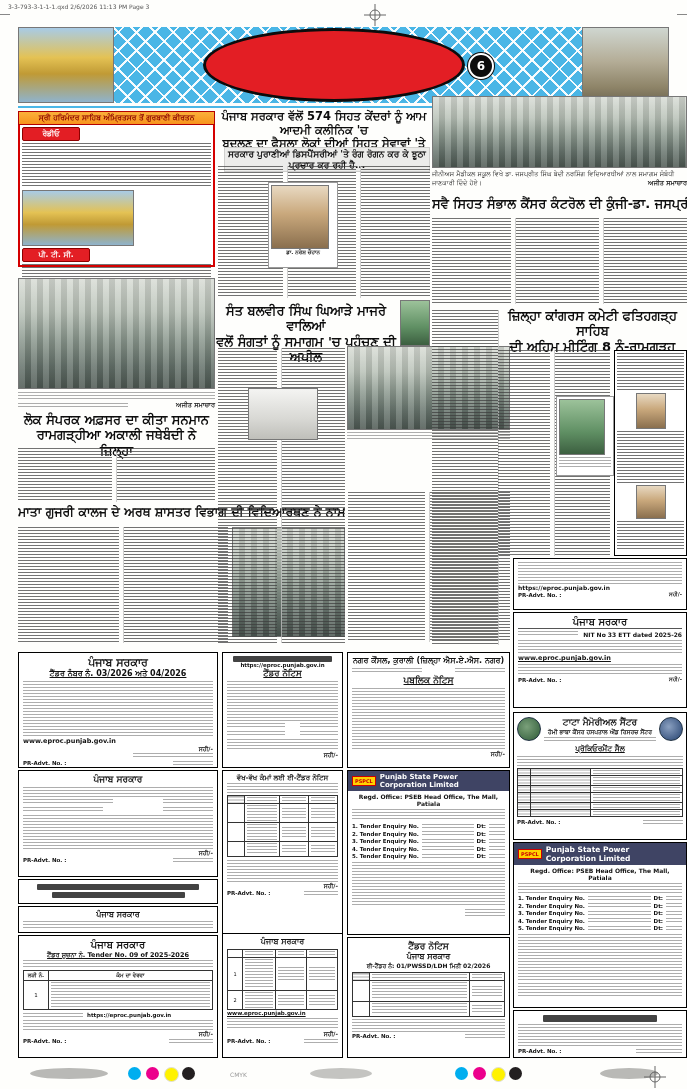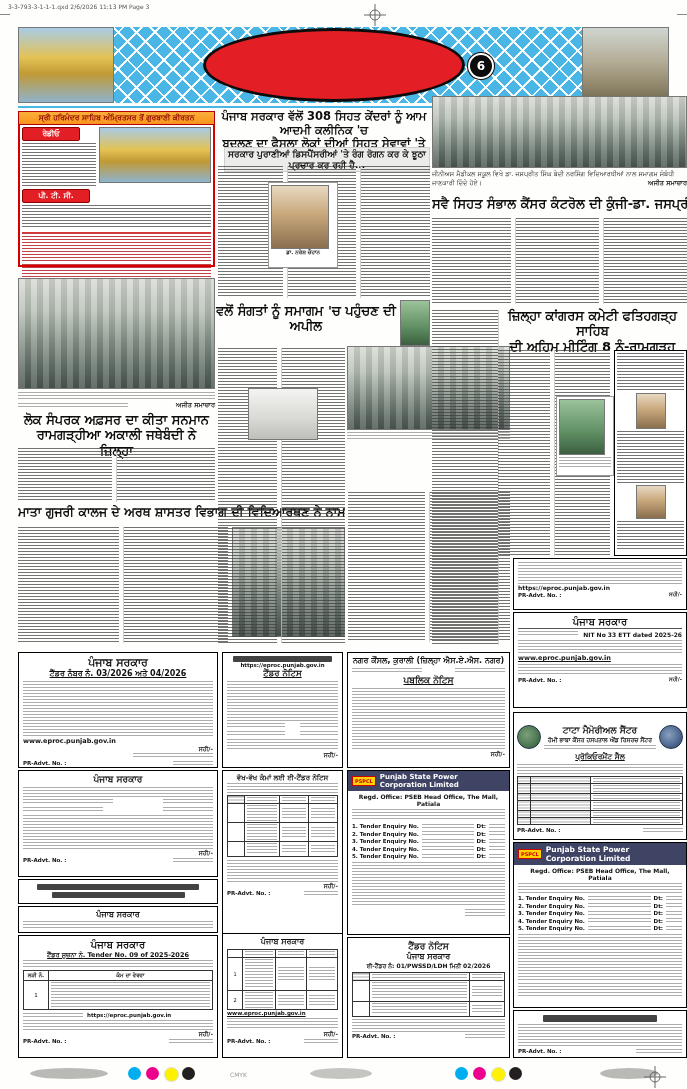--- a/index.html
+++ b/index.html
@@ -64,21 +64,21 @@
     <div class="abs" style="left:185px;top:1px;width:262px;height:74px;border:3px solid #0c0c0c;border-radius:50%;overflow:hidden;display:flex;background:#e31e24;box-sizing:border-box;">
     </div>
 
     <div class="abs" style="left:450px;top:26px;width:22px;height:22px;border-radius:50%;background:#0c0c0c;color:#fff;display:flex;align-items:center;justify-content:center;font-weight:bold;font-size:12px;border:2px solid #fff;box-shadow:0 0 0 1px #0c0c0c;">6</div>
   </div>
   <div class="abs" style="left:18px;top:106px;width:651px;height:2px;background:#4ab6e6;"></div>
 
   <div class="abs" style="left:18px;top:111px;width:197px;height:163px;">
     <div style="background:linear-gradient(#fbb03b,#f7941d);border:1px solid #b30000;color:#8b0000;font-weight:bold;font-size:7.5px;text-align:center;padding:1px 0;white-space:nowrap;overflow:hidden;">ਸ੍ਰੀ ਹਰਿਮੰਦਰ ਸਾਹਿਬ ਅੰਮ੍ਰਿਤਸਰ ਤੋਂ ਗੁਰਬਾਣੀ ਕੀਰਤਨ</div>
     <div style="border:2px solid #d40000;border-top:none;background:#fff;padding:2px;height:142px;box-sizing:border-box;">
-      <div style="display:flex;gap:3px;">
+      <div style="display:flex;gap:3px;flex-direction:column;">
         <div style="flex:1;">
           <div class="redband" style="width:52px;">ਰੇਡੀਓ</div>
           <div class="gk" style="height:44px;margin-top:2px;"></div>
         </div>
         <div class="photo ph-temple" style="width:112px;height:56px;flex:none;"></div>
       </div>
       <div class="redband" style="width:62px;margin-top:2px;">ਪੀ. ਟੀ. ਸੀ.</div>
       <div class="gk" style="height:24px;margin-top:2px;"></div>
       <div class="gk-red" style="height:26px;margin-top:3px;border-top:1px solid #d40000;padding-top:2px;"></div>
       <div class="gk-red" style="height:18px;margin-top:3px;"></div>
@@ -104,35 +104,36 @@
   </div>
 
   <div class="abs hl" style="left:18px;top:505px;width:327px;font-size:12.5px;white-space:nowrap;overflow:hidden;">ਮਾਤਾ ਗੁਜਰੀ ਕਾਲਜ ਦੇ ਅਰਥ ਸ਼ਾਸਤਰ ਵਿਭਾਗ ਦੀ ਵਿਦਿਆਰਥਣ ਨੇ ਨਾਮਣਾ ਖੱਟਿਆ</div>
   <div class="abs cols" style="left:18px;top:527px;width:210px;height:116px;">
     <div class="col gk"></div>
     <div class="col gk"></div>
   </div>
   <div class="abs photo ph-group" style="left:232px;top:527px;width:113px;height:110px;"></div>
 
   <div class="abs hl" style="left:218px;top:110px;width:212px;font-size:11.5px;">
-    <div>ਪੰਜਾਬ ਸਰਕਾਰ ਵੱਲੋਂ 308 ਸਿਹਤ ਕੇਂਦਰਾਂ ਨੂੰ ਆਮ ਆਦਮੀ ਕਲੀਨਿਕ 'ਚ</div>
+    <div>ਪੰਜਾਬ ਸਰਕਾਰ ਵੱਲੋਂ 574 ਸਿਹਤ ਕੇਂਦਰਾਂ ਨੂੰ ਆਮ ਆਦਮੀ ਕਲੀਨਿਕ 'ਚ</div>
     <div>ਬਦਲਣ ਦਾ ਫੈਸਲਾ ਲੋਕਾਂ ਦੀਆਂ ਸਿਹਤ ਸੇਵਾਵਾਂ 'ਤੇ ਵੱਡਾ ਡਾਕਾ-ਡਾ. ਨਰੇਸ਼ ਚੌਹਾਨ</div>
   </div>
   <div class="abs hl" style="left:224px;top:147px;width:200px;font-size:9px;background:#ececea;border:1px solid #cfcfcd;padding:1px 2px;">ਸਰਕਾਰ ਪੁਰਾਣੀਆਂ ਡਿਸਪੈਂਸਰੀਆਂ 'ਤੇ ਰੰਗ ਰੋਗਨ ਕਰ ਕੇ ਝੂਠਾ ਪ੍ਰਚਾਰ ਕਰ ਰਹੀ ਹੈ...</div>
   <div class="abs cols" style="left:218px;top:166px;width:212px;height:132px;">
     <div class="col gk"></div>
     <div class="col gk"></div>
     <div class="col gk"></div>
   </div>
   <div class="abs" style="left:268px;top:182px;width:64px;height:80px;background:#fff;padding:2px;border:1px solid #999;">
     <div class="photo ph-portrait" style="width:58px;height:64px;"></div>
     <div style="font-size:5.5px;text-align:center;font-weight:bold;">ਡਾ. ਨਰੇਸ਼ ਚੌਹਾਨ</div>
   </div>
 
   <div class="abs hl" style="left:214px;top:303px;width:184px;font-size:13px;">
+    <div>ਸੰਤ ਬਲਵੀਰ ਸਿੰਘ ਘਿਆੜੇ ਮਾਜਰੇ ਵਾਲਿਆਂ</div>
     <div>ਵਲੋਂ ਸੰਗਤਾਂ ਨੂੰ ਸਮਾਗਮ 'ਚ ਪਹੁੰਚਣ ਦੀ ਅਪੀਲ</div>
   </div>
   <div class="abs photo ph-green" style="left:400px;top:300px;width:30px;height:46px;"></div>
   <div class="abs cols" style="left:218px;top:348px;width:127px;height:295px;">
     <div class="col gk"></div>
     <div class="col gk"></div>
   </div>
   <div class="abs photo" style="left:248px;top:388px;width:70px;height:52px;background:linear-gradient(180deg,#f4f4f2,#d8d8d4 60%,#bfbfba);"></div>
 
   <div class="abs photo ph-group" style="left:347px;top:346px;width:163px;height:84px;"></div>
@@ -196,21 +197,21 @@
     </div>
     <div class="gk-lt" style="height:14px;margin-top:2px;"></div>
     <div style="font-size:6.5px;font-weight:bold;" class="u">www.eproc.punjab.gov.in</div>
     <div class="gk-lt" style="height:12px;margin-top:2px;"></div>
     <div class="prline">
         <span>PR-Advt. No. :</span>
         <span>ਸਹੀ/-</span>
       </div>
   </div>
 
-  <div class="abs nbox" style="left:513px;top:712px;width:174px;height:128px;padding:12px 3px;">
+  <div class="abs nbox" style="left:513px;top:712px;width:174px;height:128px;padding:4px 3px;">
     <div style="display:flex;align-items:flex-start;gap:3px;">
       <div class="circle-logo" style="background:radial-gradient(circle at 40% 40%,#7aa07a,#2e5a37);"></div>
       <div style="flex:1;text-align:center;">
         <div style="font-weight:bold;font-size:9px;">ਟਾਟਾ ਮੈਮੋਰੀਅਲ ਸੈਂਟਰ</div>
         <div style="font-weight:bold;font-size:6px;">ਹੋਮੀ ਭਾਬਾ ਕੈਂਸਰ ਹਸਪਤਾਲ ਐਂਡ ਰਿਸਰਚ ਸੈਂਟਰ</div>
         <div class="gk-lt" style="height:6px;margin-top:1px;"></div>
       </div>
       <div class="circle-logo" style="background:radial-gradient(circle at 40% 40%,#8aa0c0,#23406e);"></div>
     </div>
     <div class="ncent u" style="font-size:7.5px;margin-top:1px;">ਪ੍ਰੋਕਿਓਰਮੈਂਟ ਸੈੱਲ</div>

